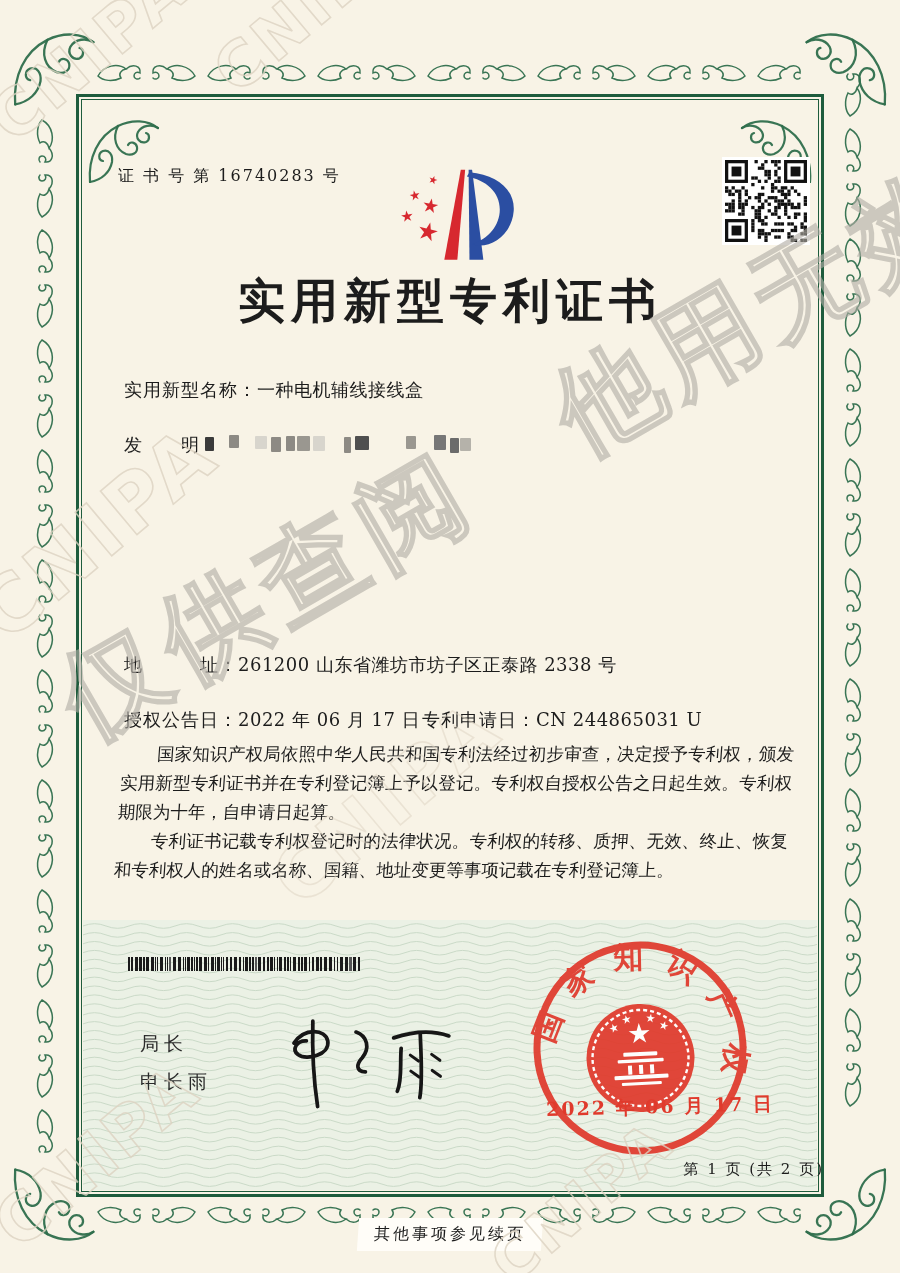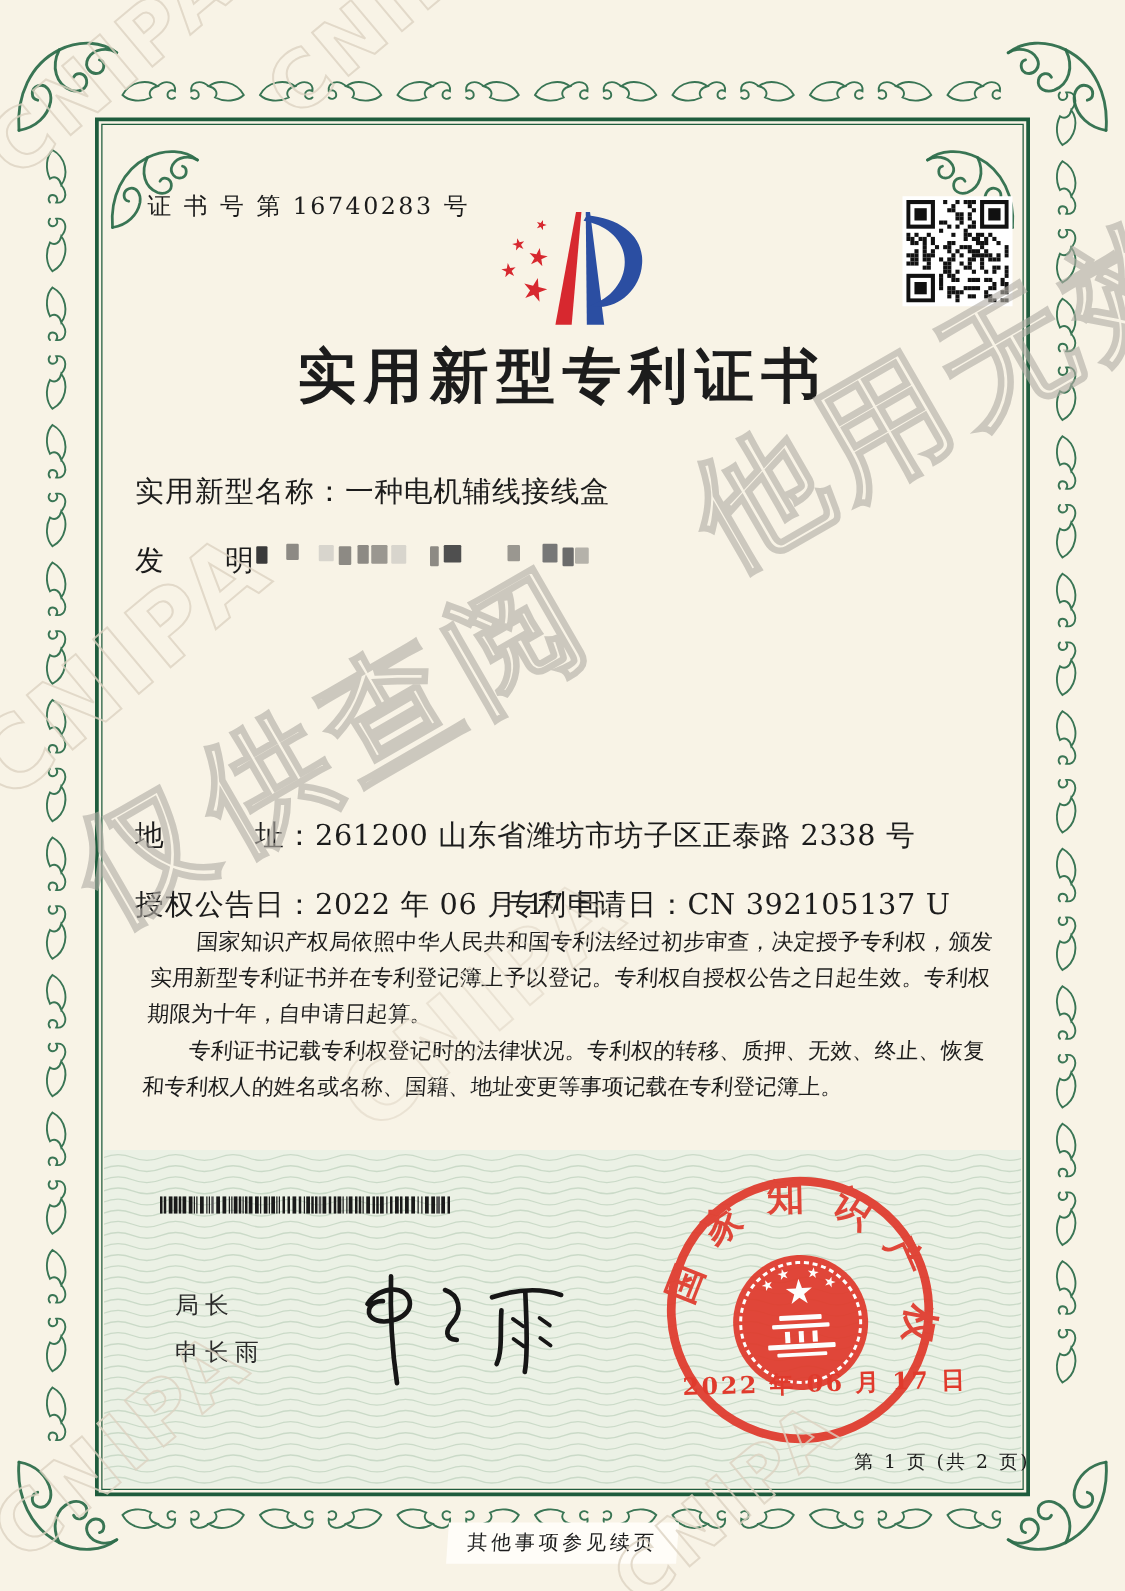--- a/index.html
+++ b/index.html
@@ -32,26 +32,26 @@
   
   .wm{
     position:absolute;z-index:4;pointer-events:none;white-space:nowrap;
     font-family:"DejaVu Sans","Liberation Sans",sans-serif;font-weight:700;
     color:transparent;-webkit-text-stroke:2px var(--wm-gray);opacity:.62;
   }
   .wm-diag{left:70px;top:640px;font-size:104px;letter-spacing:10px;transform:rotate(-30deg);transform-origin:0 50%}
   .wm-cnipa{-webkit-text-stroke:1.6px var(--wm-light);opacity:.8;letter-spacing:4px}
   
   .content{position:absolute;inset:0;z-index:3}
-  .certno{position:absolute;left:118px;top:152px;font-size:19px;letter-spacing:2px}
+  .certno{position:absolute;left:118px;top:166px;font-size:16px;letter-spacing:2px}
   .logo{position:absolute;left:388px;top:156px}
   .qr{position:absolute;left:722px;top:157px;width:88px;height:88px;background:#fff;padding:3px}
   .title{position:absolute;left:0;top:270px;width:100%;text-align:center;
     font-size:47px;font-weight:700;letter-spacing:6px}
-  .field{position:absolute;left:108px;font-size:23px;letter-spacing:.5px;white-space:nowrap}
+  .field{position:absolute;left:124px;font-size:18px;letter-spacing:.5px;white-space:nowrap}
   .field .lbl{letter-spacing:1px}
   .grant-no{position:absolute;left:298px;top:0}
   #inventor-pixels{position:absolute;left:205px;top:435px;width:290px;height:18px}
   #inventor-pixels i{position:absolute;display:block;border-radius:1px}
   .body-text{
     position:absolute;left:118px;top:740px;width:672px;font-size:17.5px;line-height:29px;
     text-align:justify;transform:skewX(-4deg);
   }
   .body-text p{text-indent:2em}
   .barcode{position:absolute;left:128px;top:957px}
@@ -444,21 +444,21 @@
         <i style="left: 228.8px; width: 12.0921px; height: 14.5901px; top: 0.0319301px; background: rgb(119, 119, 119);"></i>
         <i style="left: 245.221px; width: 8.65135px; height: 14.9714px; top: 2.82123px; background: rgb(107, 107, 107);"></i>
         <i style="left: 255.175px; width: 10.6868px; height: 13.4741px; top: 2.60663px; background: rgb(181, 178, 170);"></i>
       </div>
 
 
 
 
     <div class="field" style="top:653px"><span class="lbl">地　　　址：</span><span>261200 山东省潍坊市坊子区正泰路 2338 号</span></div>
 
-    <div class="field" style="top:708px"><span class="lbl">授权公告日：</span><span>2022 年 06 月 17 日</span><span class="grant-no"><span class="lbl">专利申请日：</span><span>CN 392105137 U</span></span></div>
+    <div class="field" style="top:708px"><span class="lbl">授权公告日：</span><span>2022 年 06 月 17 日</span><span class="grant-no"><span class="lbl">专利申请日：</span><span>CN 244865031 U</span></span></div>
 
     <div class="body-text">
       <p>国家知识产权局依照中华人民共和国专利法经过初步审查，决定授予专利权，颁发实用新型专利证书并在专利登记簿上予以登记。专利权自授权公告之日起生效。专利权期限为十年，自申请日起算。</p>
       <p>专利证书记载专利权登记时的法律状况。专利权的转移、质押、无效、终止、恢复和专利权人的姓名或名称、国籍、地址变更等事项记载在专利登记簿上。</p>
     </div>
 
     <svg class="barcode" id="barcode" width="238" height="14">
         <rect x="0" y="0" width="2" height="14" fill="#1a1a1a"></rect>
         <rect x="3" y="0" width="2" height="14" fill="#1a1a1a"></rect>
         <rect x="7" y="0" width="3" height="14" fill="#1a1a1a"></rect>

